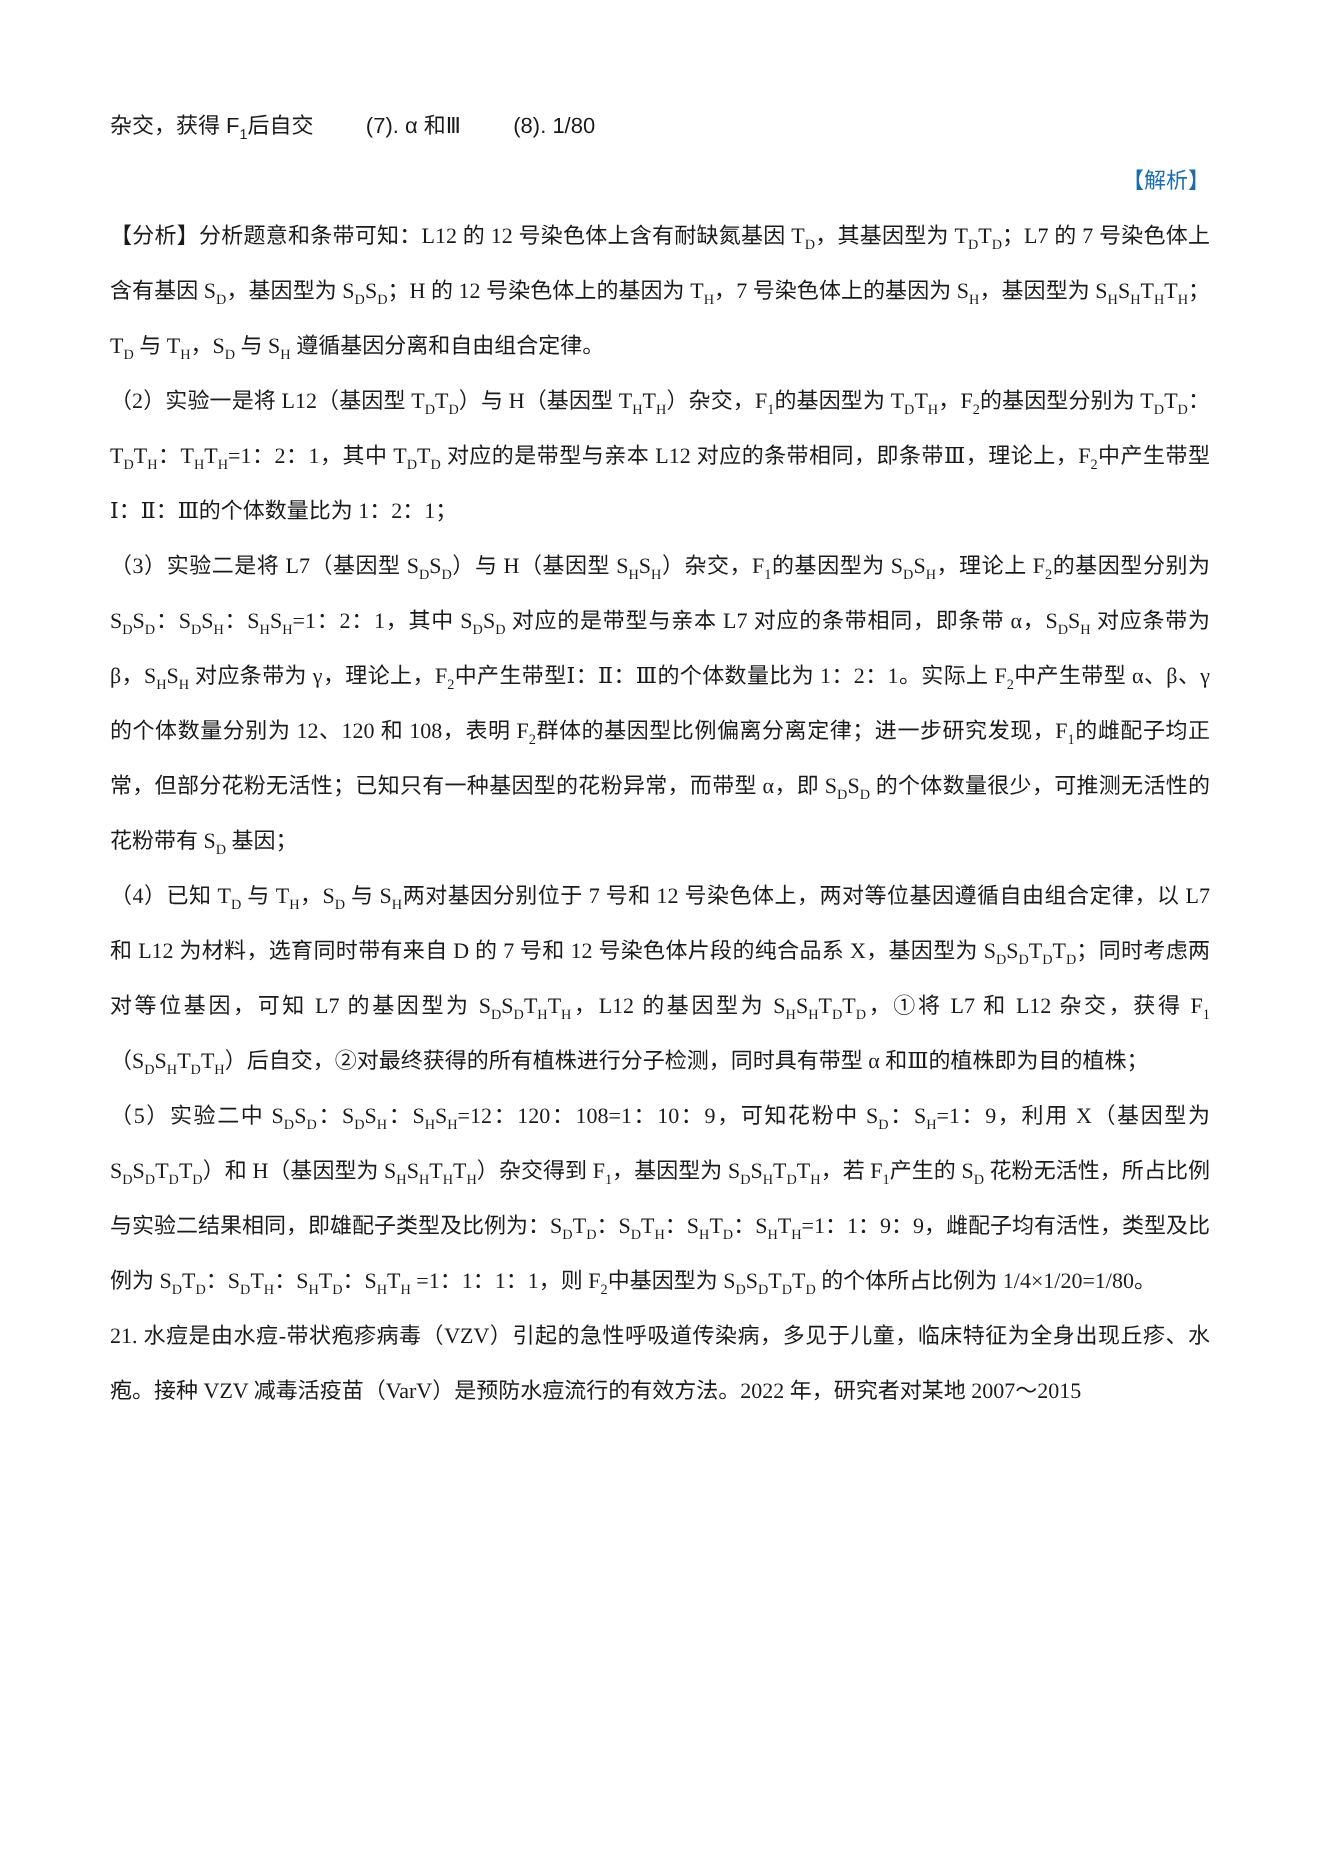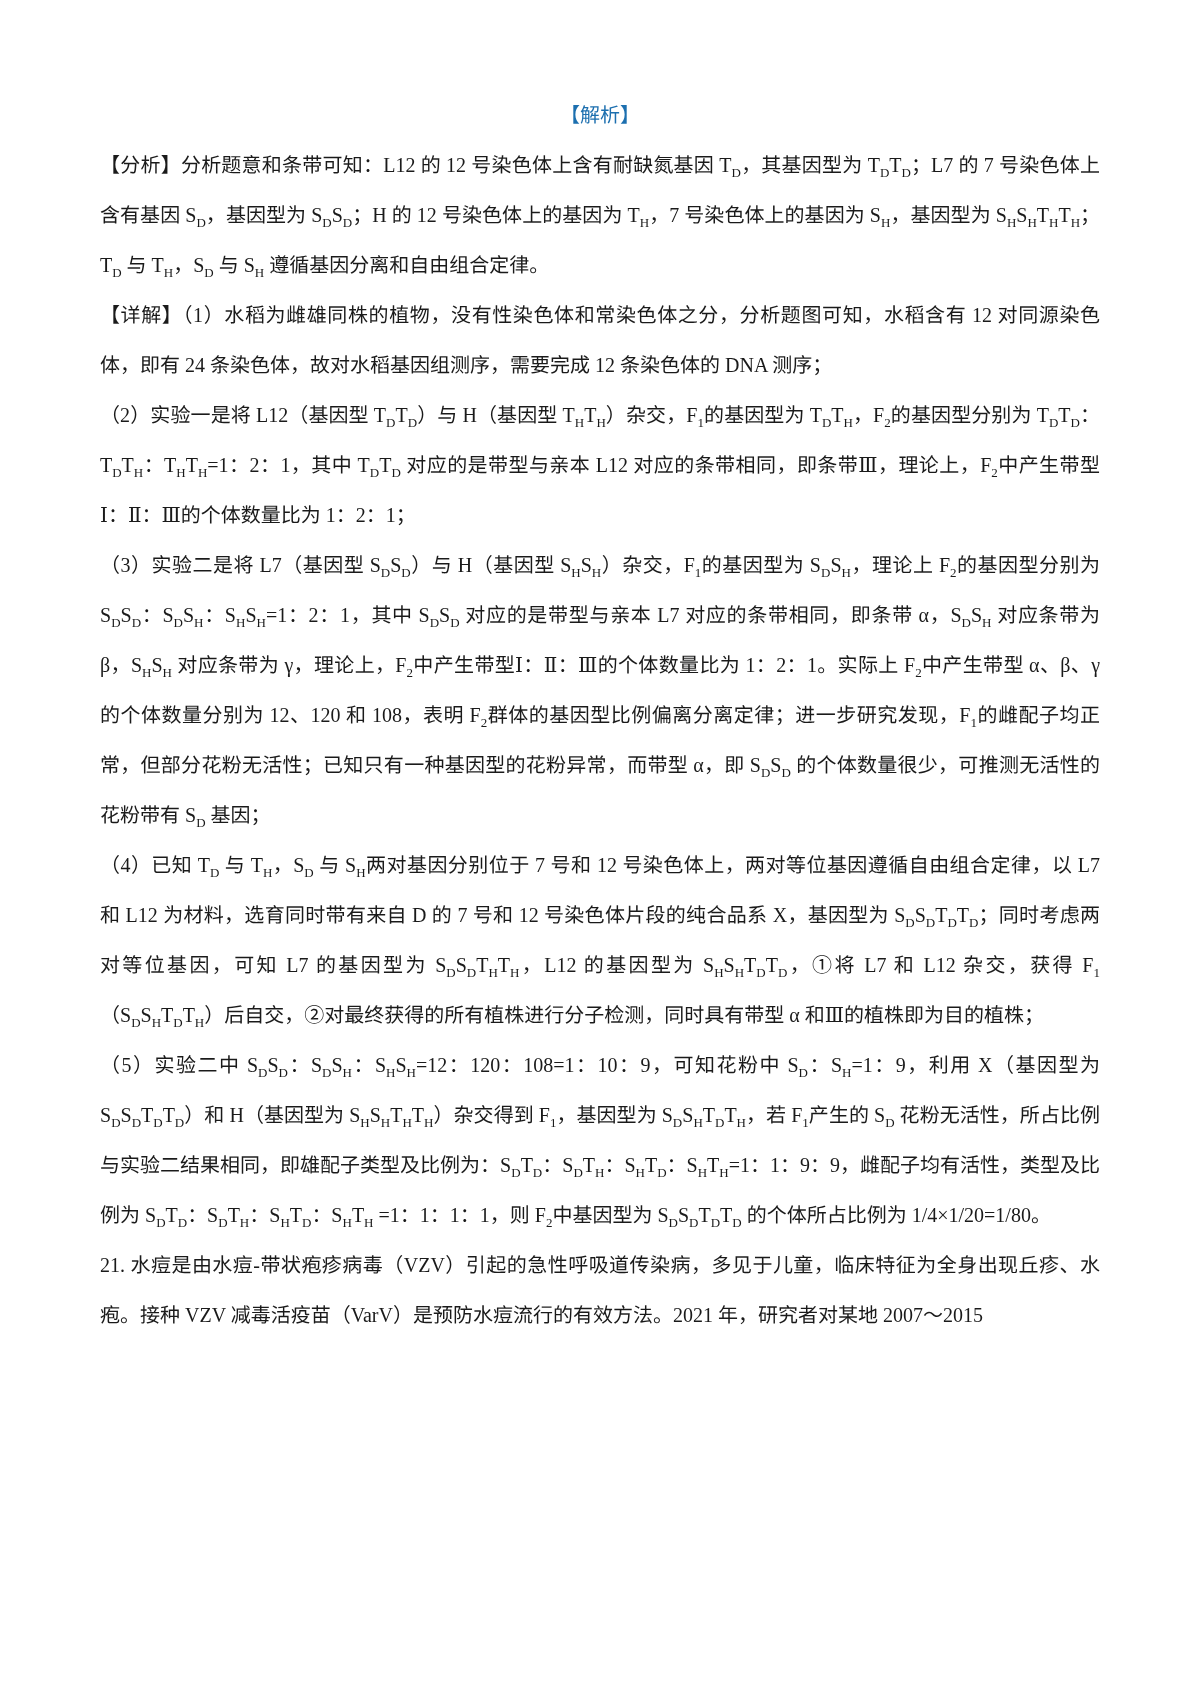--- a/index.html
+++ b/index.html
@@ -36,46 +36,50 @@
     white-space: nowrap;
   }
   .answers-line .answer-part {
     margin-right: 42px;
   }
   .answers-line .answer-part:last-child {
     margin-right: 0;
   }
   .label-blue {
     color: var(--label-blue, #1c6faf);
-    text-align: center;
+    text-align: right;
   }
   sub {
     font-size: 13px;
     line-height: 0;
     vertical-align: -5px;
   }
 </style>
 </head>
 <body>
 
 <div class="page">
   <div class="content">
 
+    <div class="para answers-line">
+      <span class="answer-part">杂交，获得 F<sub>1</sub>后自交</span>
+      <span class="answer-part">(7). α 和Ⅲ</span>
+      <span class="answer-part">(8). 1/80</span>
+    </div>
 
     <div class="para label-blue">【解析】</div>
 
     <div class="para">【分析】分析题意和条带可知：L12 的 12 号染色体上含有耐缺氮基因 T<sub>D</sub>，其基因型为 T<sub>D</sub>T<sub>D</sub>；L7 的 7 号染色体上含有基因 S<sub>D</sub>，基因型为 S<sub>D</sub>S<sub>D</sub>；H 的 12 号染色体上的基因为 T<sub>H</sub>，7 号染色体上的基因为 S<sub>H</sub>，基因型为 S<sub>H</sub>S<sub>H</sub>T<sub>H</sub>T<sub>H</sub>；T<sub>D</sub> 与 T<sub>H</sub>，S<sub>D</sub> 与 S<sub>H</sub> 遵循基因分离和自由组合定律。</div>
 
-    <div class="para">【详解】（1）水稻为雌雄同株的植物，没有性染色体和常染色体之分，分析题图可知，水稻含有 12 对同源染色体，即有 24 条染色体，故对水稻基因组测序，需要完成 12 条染色体的 DNA 测序；</div>
 
     <div class="para">（2）实验一是将 L12（基因型 T<sub>D</sub>T<sub>D</sub>）与 H（基因型 T<sub>H</sub>T<sub>H</sub>）杂交，F<sub>1</sub>的基因型为 T<sub>D</sub>T<sub>H</sub>，F<sub>2</sub>的基因型分别为 T<sub>D</sub>T<sub>D</sub>：T<sub>D</sub>T<sub>H</sub>：T<sub>H</sub>T<sub>H</sub>=1：2：1，其中 T<sub>D</sub>T<sub>D</sub> 对应的是带型与亲本 L12 对应的条带相同，即条带Ⅲ，理论上，F<sub>2</sub>中产生带型Ⅰ：Ⅱ：Ⅲ的个体数量比为 1：2：1；</div>
 
     <div class="para">（3）实验二是将 L7（基因型 S<sub>D</sub>S<sub>D</sub>）与 H（基因型 S<sub>H</sub>S<sub>H</sub>）杂交，F<sub>1</sub>的基因型为 S<sub>D</sub>S<sub>H</sub>，理论上 F<sub>2</sub>的基因型分别为 S<sub>D</sub>S<sub>D</sub>：S<sub>D</sub>S<sub>H</sub>：S<sub>H</sub>S<sub>H</sub>=1：2：1，其中 S<sub>D</sub>S<sub>D</sub> 对应的是带型与亲本 L7 对应的条带相同，即条带 α，S<sub>D</sub>S<sub>H</sub> 对应条带为 β，S<sub>H</sub>S<sub>H</sub> 对应条带为 γ，理论上，F<sub>2</sub>中产生带型Ⅰ：Ⅱ：Ⅲ的个体数量比为 1：2：1。实际上 F<sub>2</sub>中产生带型 α、β、γ 的个体数量分别为 12、120 和 108，表明 F<sub>2</sub>群体的基因型比例偏离分离定律；进一步研究发现，F<sub>1</sub>的雌配子均正常，但部分花粉无活性；已知只有一种基因型的花粉异常，而带型 α，即 S<sub>D</sub>S<sub>D</sub> 的个体数量很少，可推测无活性的花粉带有 S<sub>D</sub> 基因；</div>
 
     <div class="para">（4）已知 T<sub>D</sub> 与 T<sub>H</sub>，S<sub>D</sub> 与 S<sub>H</sub>两对基因分别位于 7 号和 12 号染色体上，两对等位基因遵循自由组合定律，以 L7 和 L12 为材料，选育同时带有来自 D 的 7 号和 12 号染色体片段的纯合品系 X，基因型为 S<sub>D</sub>S<sub>D</sub>T<sub>D</sub>T<sub>D</sub>；同时考虑两对等位基因，可知 L7 的基因型为 S<sub>D</sub>S<sub>D</sub>T<sub>H</sub>T<sub>H</sub>，L12 的基因型为 S<sub>H</sub>S<sub>H</sub>T<sub>D</sub>T<sub>D</sub>，①将 L7 和 L12 杂交，获得 F<sub>1</sub>（S<sub>D</sub>S<sub>H</sub>T<sub>D</sub>T<sub>H</sub>）后自交，②对最终获得的所有植株进行分子检测，同时具有带型 α 和Ⅲ的植株即为目的植株；</div>
 
     <div class="para">（5）实验二中 S<sub>D</sub>S<sub>D</sub>：S<sub>D</sub>S<sub>H</sub>：S<sub>H</sub>S<sub>H</sub>=12：120：108=1：10：9，可知花粉中 S<sub>D</sub>：S<sub>H</sub>=1：9，利用 X（基因型为 S<sub>D</sub>S<sub>D</sub>T<sub>D</sub>T<sub>D</sub>）和 H（基因型为 S<sub>H</sub>S<sub>H</sub>T<sub>H</sub>T<sub>H</sub>）杂交得到 F<sub>1</sub>，基因型为 S<sub>D</sub>S<sub>H</sub>T<sub>D</sub>T<sub>H</sub>，若 F<sub>1</sub>产生的 S<sub>D</sub> 花粉无活性，所占比例与实验二结果相同，即雄配子类型及比例为：S<sub>D</sub>T<sub>D</sub>：S<sub>D</sub>T<sub>H</sub>：S<sub>H</sub>T<sub>D</sub>：S<sub>H</sub>T<sub>H</sub>=1：1：9：9，雌配子均有活性，类型及比例为 S<sub>D</sub>T<sub>D</sub>：S<sub>D</sub>T<sub>H</sub>：S<sub>H</sub>T<sub>D</sub>：S<sub>H</sub>T<sub>H</sub> =1：1：1：1，则 F<sub>2</sub>中基因型为 S<sub>D</sub>S<sub>D</sub>T<sub>D</sub>T<sub>D</sub> 的个体所占比例为 1/4×1/20=1/80。</div>
 
 
-    <div class="para">21. 水痘是由水痘-带状疱疹病毒（VZV）引起的急性呼吸道传染病，多见于儿童，临床特征为全身出现丘疹、水疱。接种 VZV 减毒活疫苗（VarV）是预防水痘流行的有效方法。2021 年，研究者对某地 2007～2015</div>
+    <div class="para">21. 水痘是由水痘-带状疱疹病毒（VZV）引起的急性呼吸道传染病，多见于儿童，临床特征为全身出现丘疹、水疱。接种 VZV 减毒活疫苗（VarV）是预防水痘流行的有效方法。2022 年，研究者对某地 2007～2015</div>
 
   </div>
 </div>
 
 </body></html>

